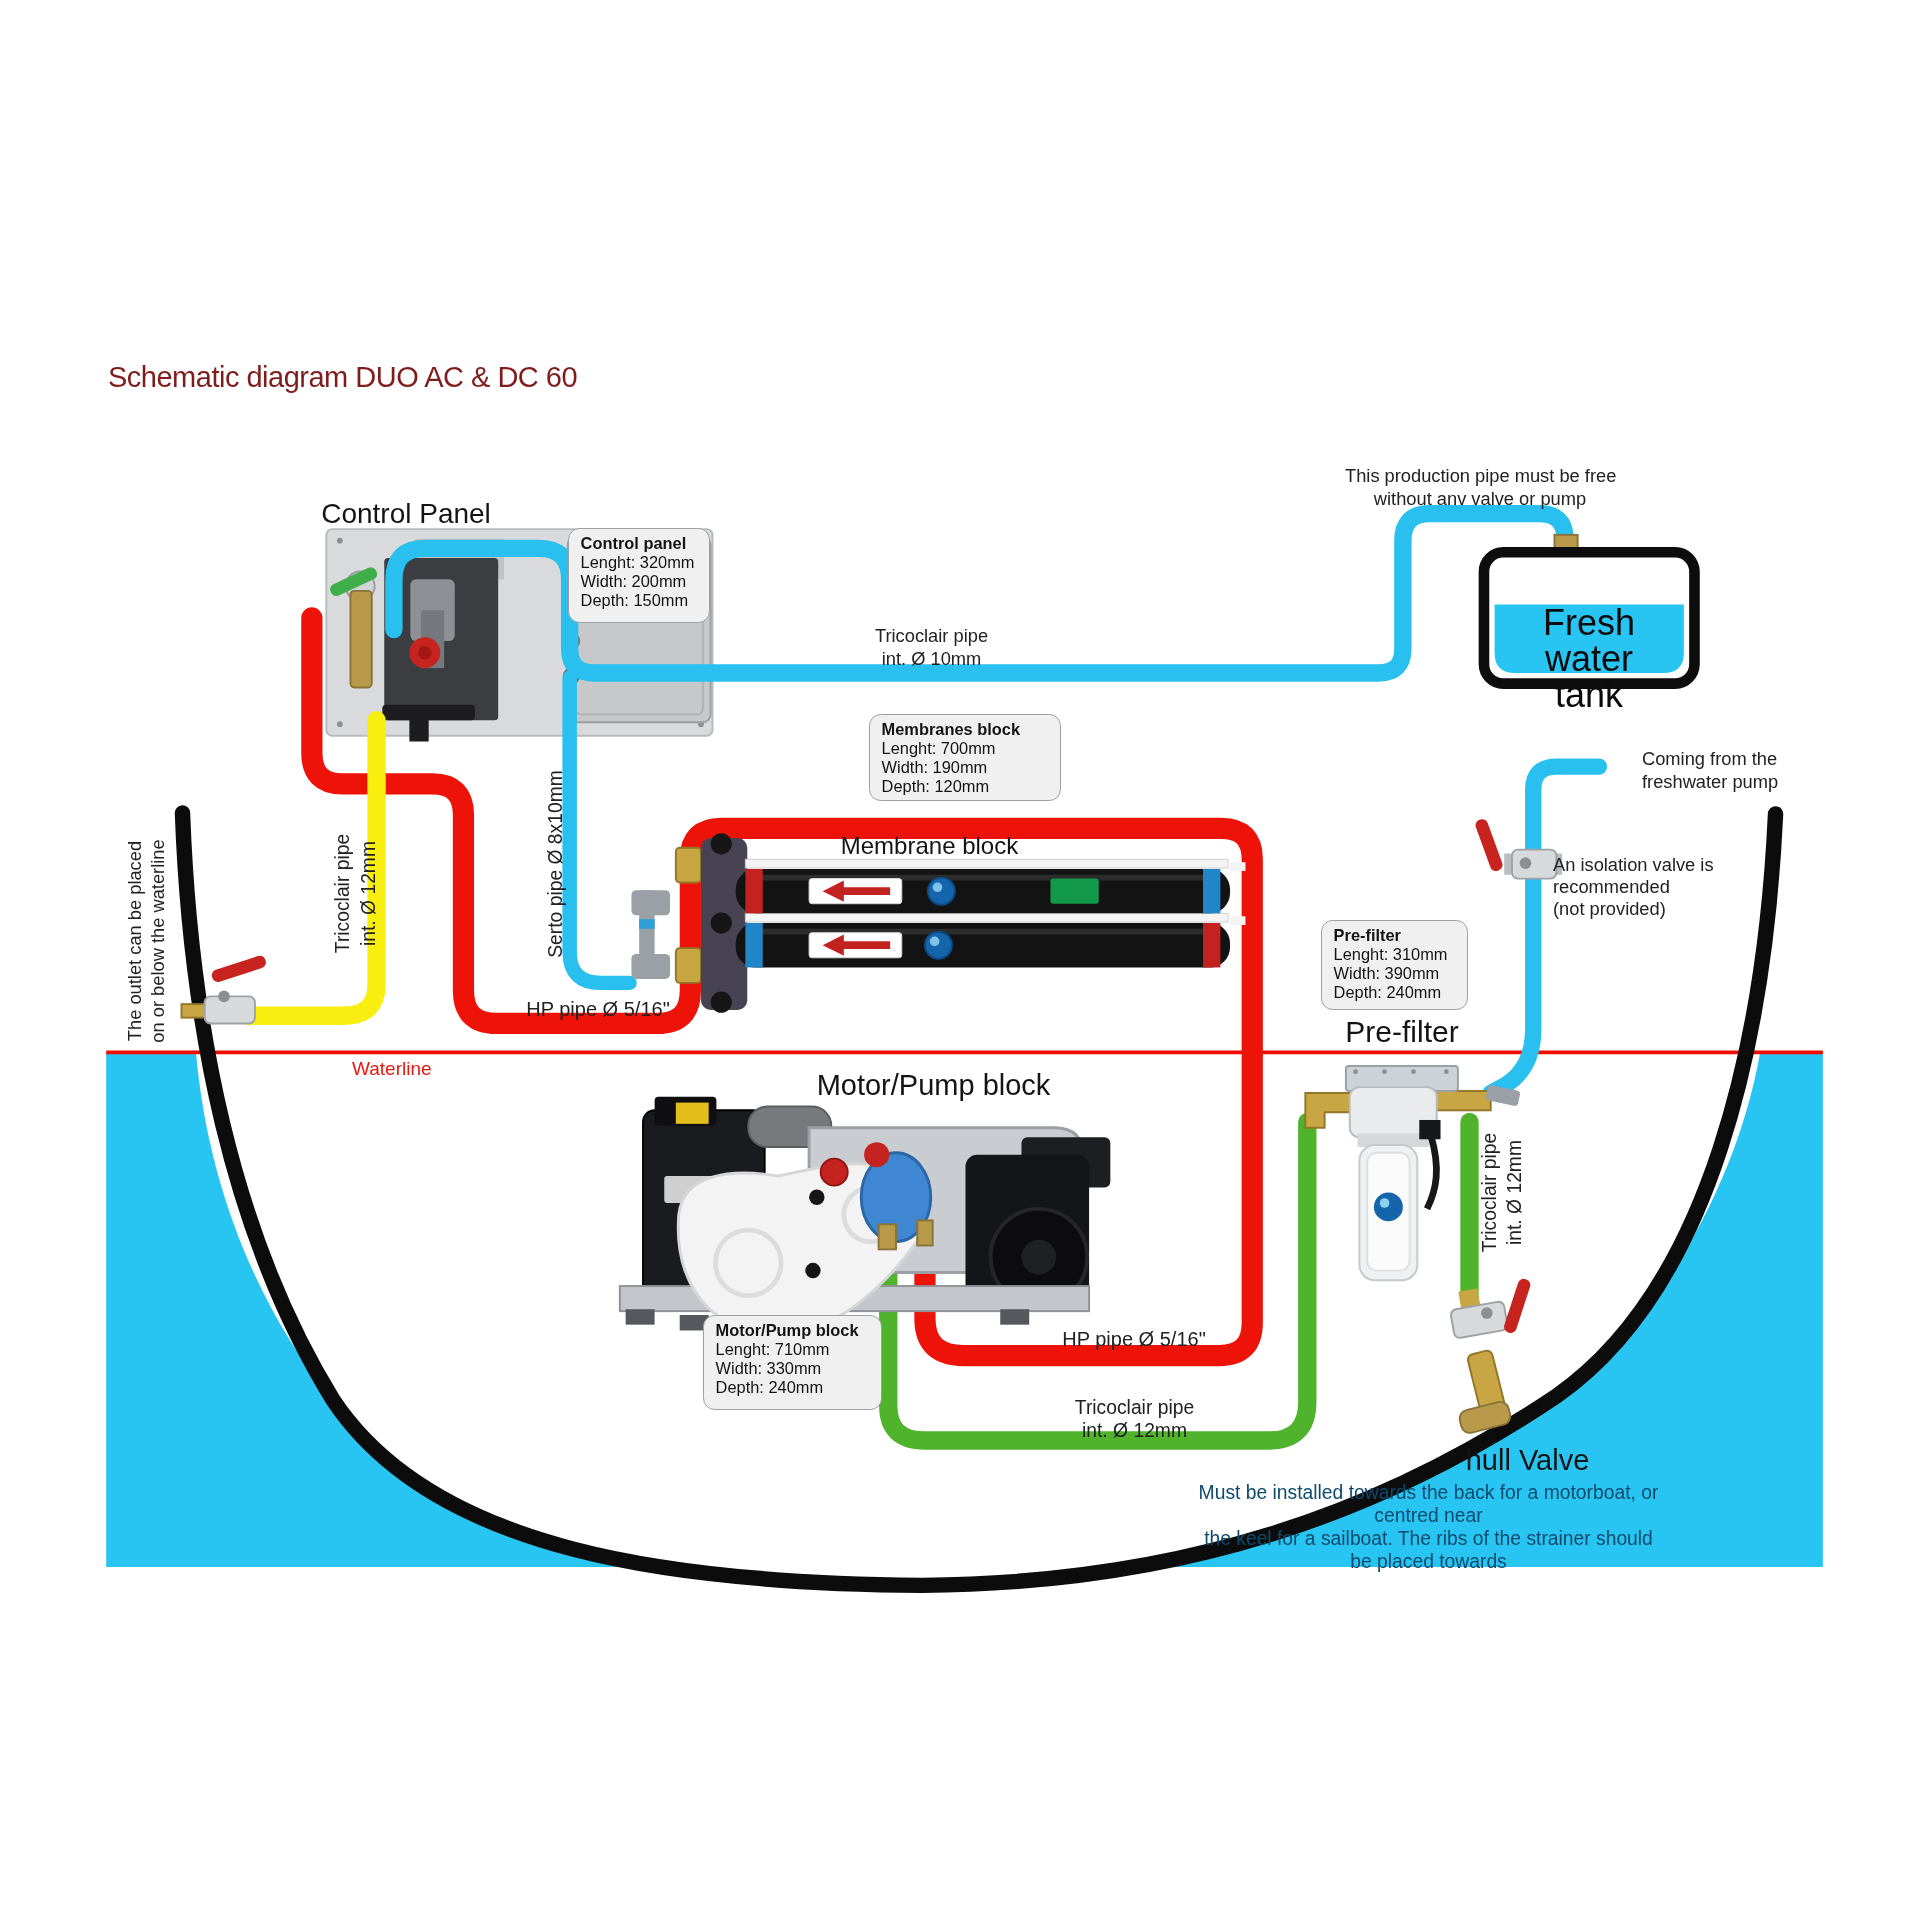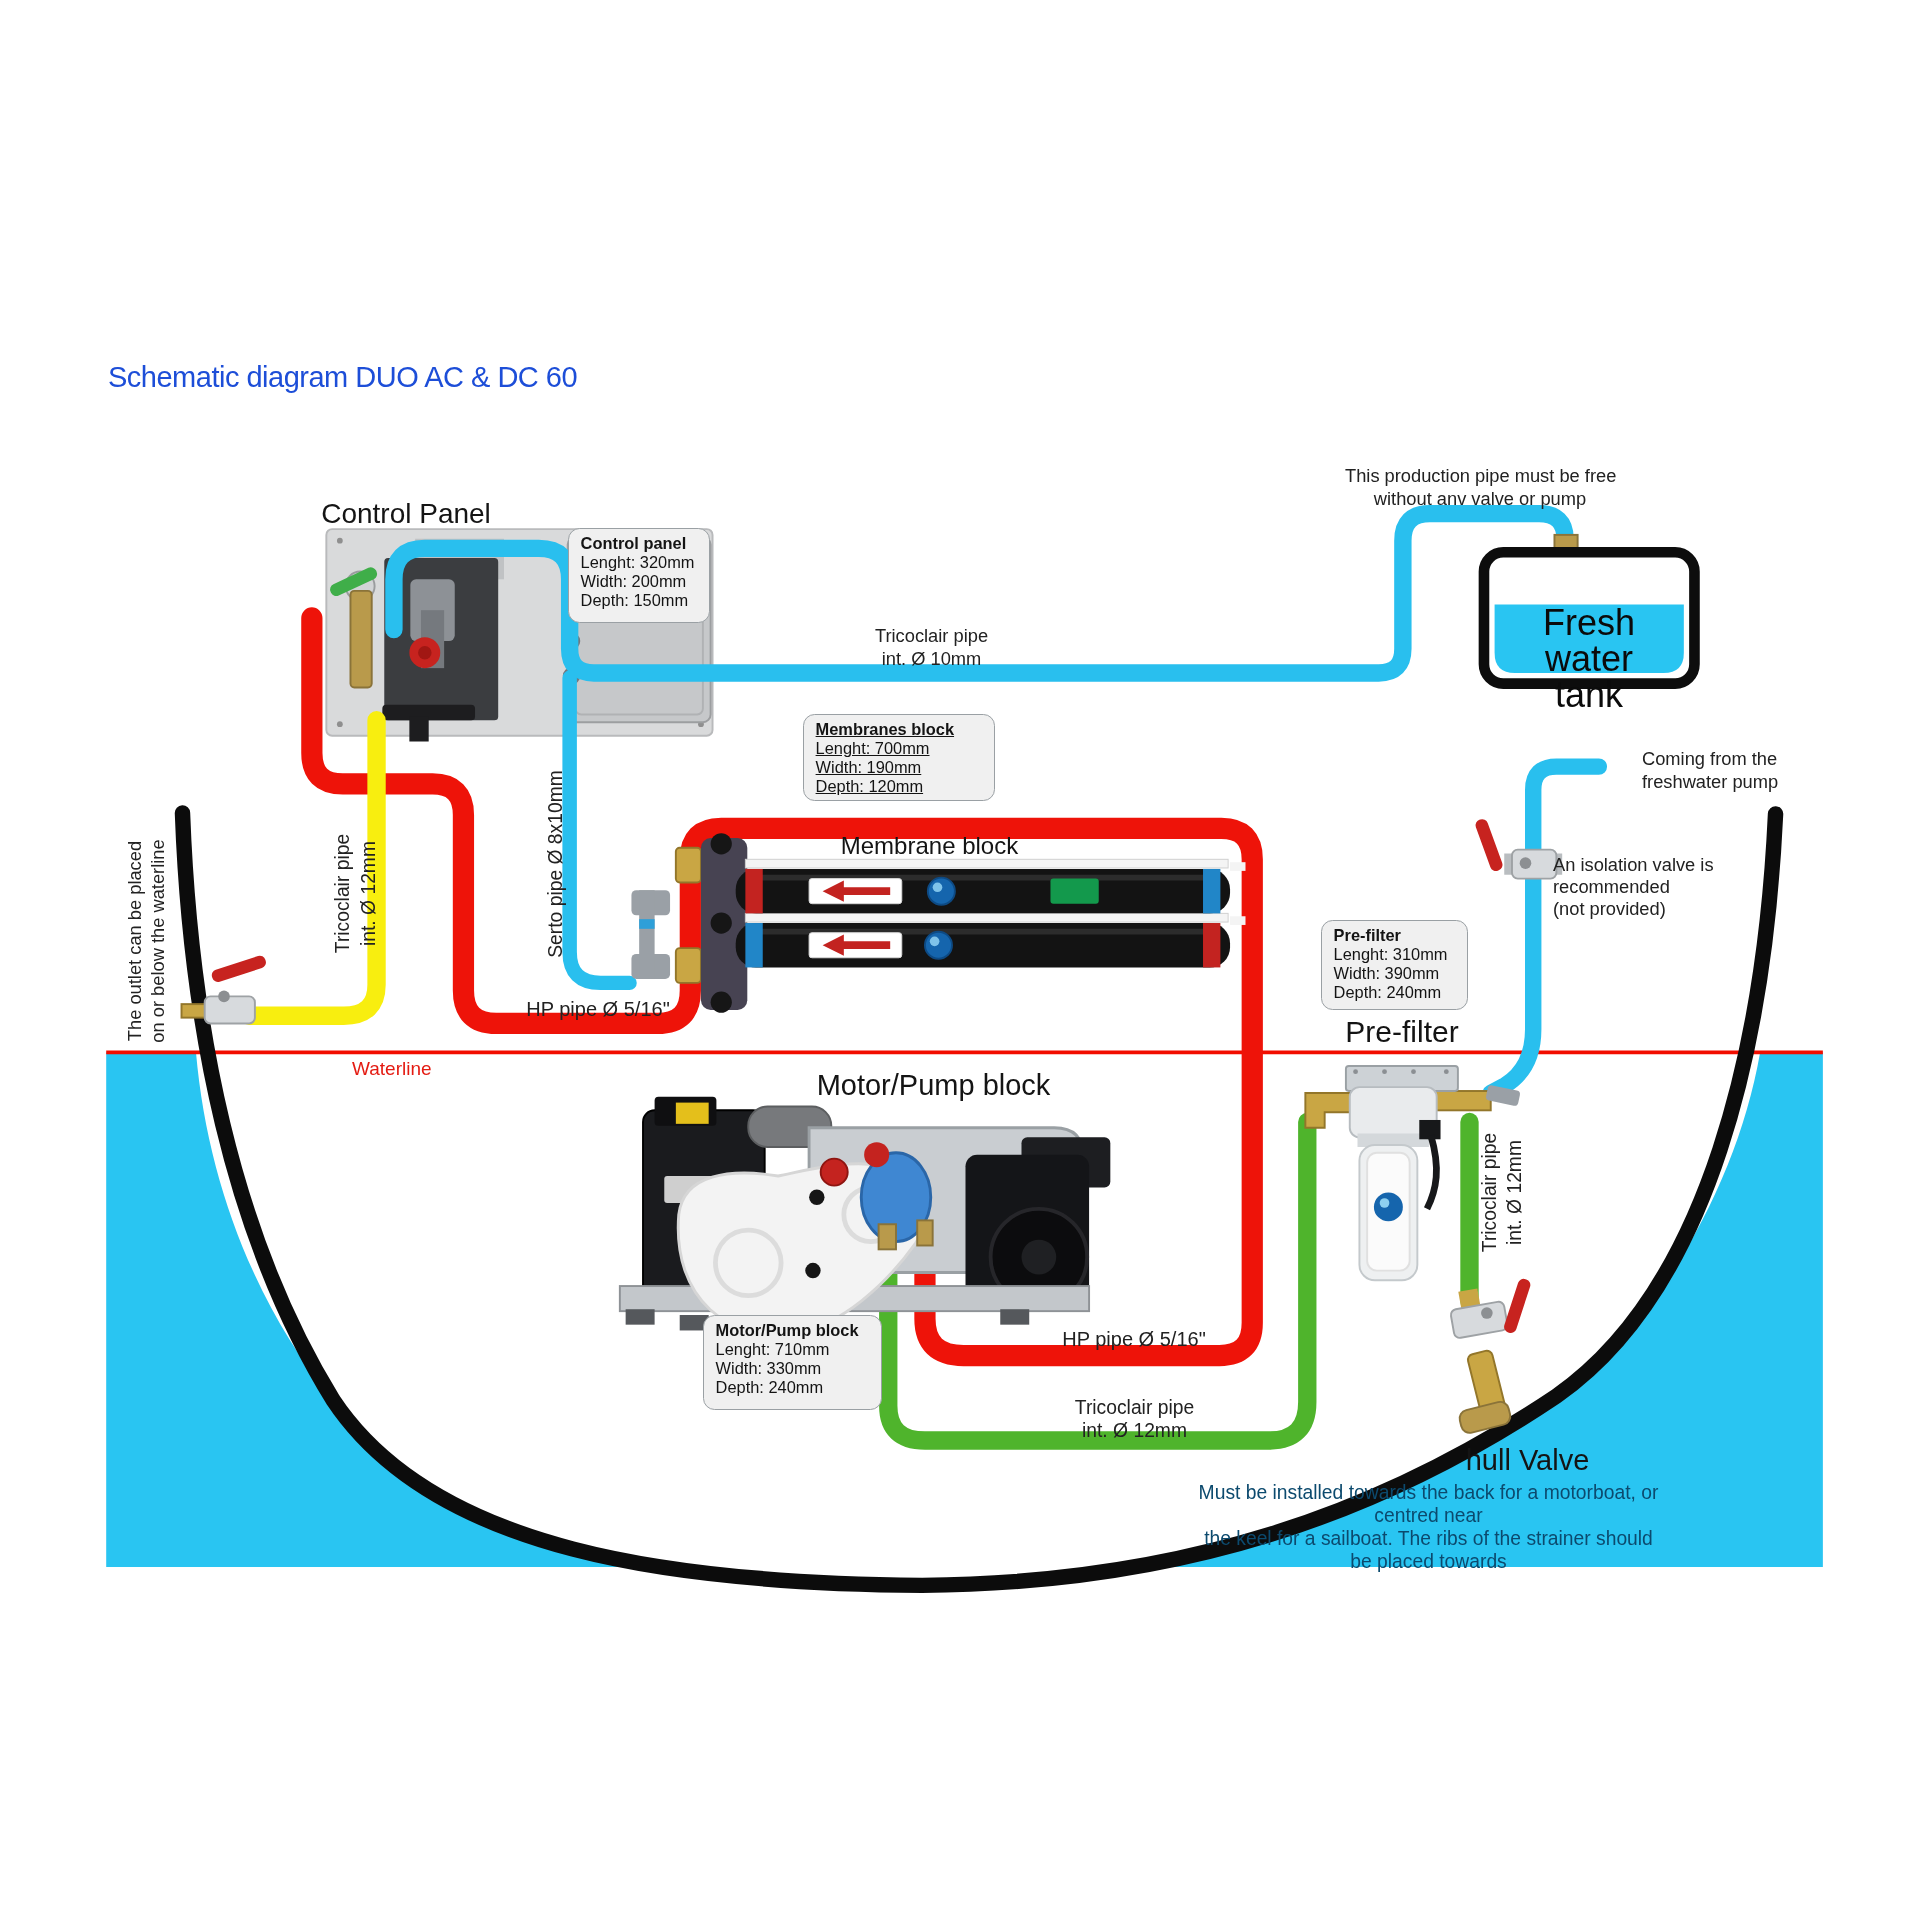--- a/index.html
+++ b/index.html
@@ -1,21 +1,21 @@
 <!DOCTYPE html>
 <html><head>
 <meta charset="utf-8">
 <style>
   html,body{margin:0;padding:0;background:#ffffff;}
   .canvas{position:relative;width:1931px;height:1931px;background:#ffffff;overflow:hidden;
           font-family:"Liberation Sans","DejaVu Sans",sans-serif;color:#111;}
   svg.layer{position:absolute;left:0;top:0;}
   .txt{position:absolute;white-space:nowrap;}
   .center{text-align:center;}
-  .title{font-size:29px;color:#1d4ed8;letter-spacing:-0.5px;text-align:right;}
+  .title{font-size:29px;color:#7f1d1d;letter-spacing:-0.5px;text-align:right;}
   .complabel{font-size:29px;color:#141414;}
   .ann{font-size:18.3px;line-height:23px;color:#222;}
   .ann20{font-size:19.3px;line-height:24px;color:#222;}
   .ann21{font-size:20px;color:#222;}
   .specbox{position:absolute;background:#f0f0f0;border:1.9px solid #9aa0a4;border-radius:11.6px;
            padding:4.8px 11.6px;font-size:16.4px;line-height:19px;color:#141414;}
   .specbox .bt{font-weight:bold;}
   .rot{transform:rotate(-90deg);transform-origin:top left;}
   .red{color:#e41b12;}
   .wrapok{white-space:normal;}
@@ -215,21 +215,21 @@
     <div>without anv valve or pump</div>
   </div>
 
   <div class="txt center wrapok" style="left:1506px;top:605px;width:166px;font-size:36px;line-height:36px;color:#0b0b0b;">Fresh water tank</div>
 
   <div class="txt ann center" style="left:835px;top:624px;width:193px;">
     <div>Tricoclair pipe</div>
     <div>int. Ø 10mm</div>
   </div>
 
-  <div class="specbox" style="left:803px;top:714px;width:167px;height:75px;text-decoration:underline;">
+  <div class="specbox" style="left:869px;top:714px;width:167px;height:75px;">
     <div class="bt">Membranes block</div>
     <div>Lenght: 700mm</div>
     <div>Width: 190mm</div>
     <div>Depth: 120mm</div>
   </div>
 
   <div class="txt complabel center" style="left:811px;top:832px;width:237px;font-size:24px;">Membrane block</div>
 
   <div class="txt ann" style="left:1610px;top:747px;margin-left:32px;">
     <div>Coming from the</div>

